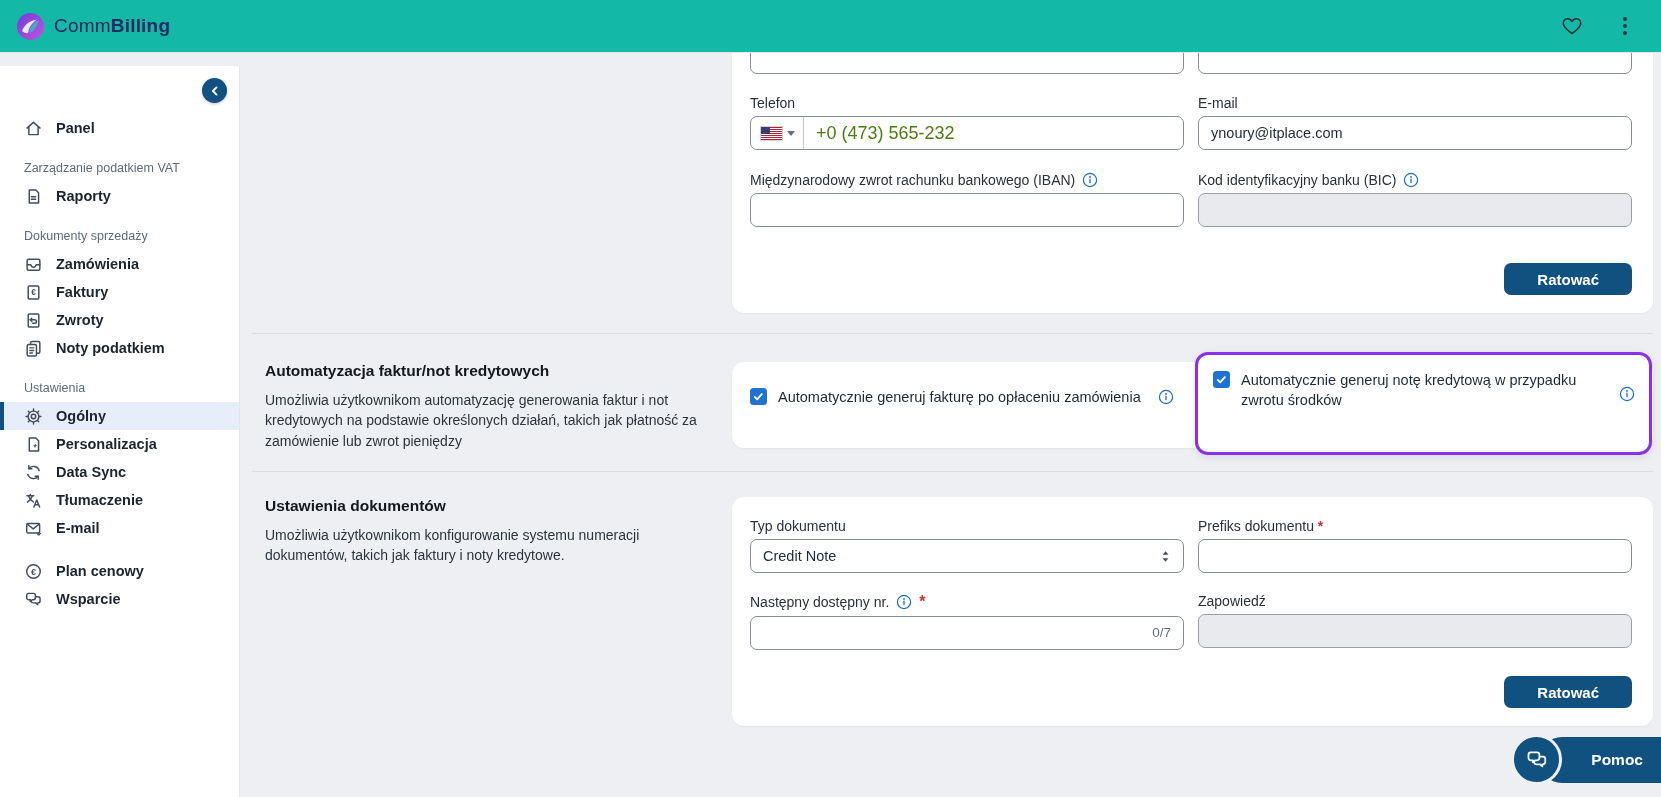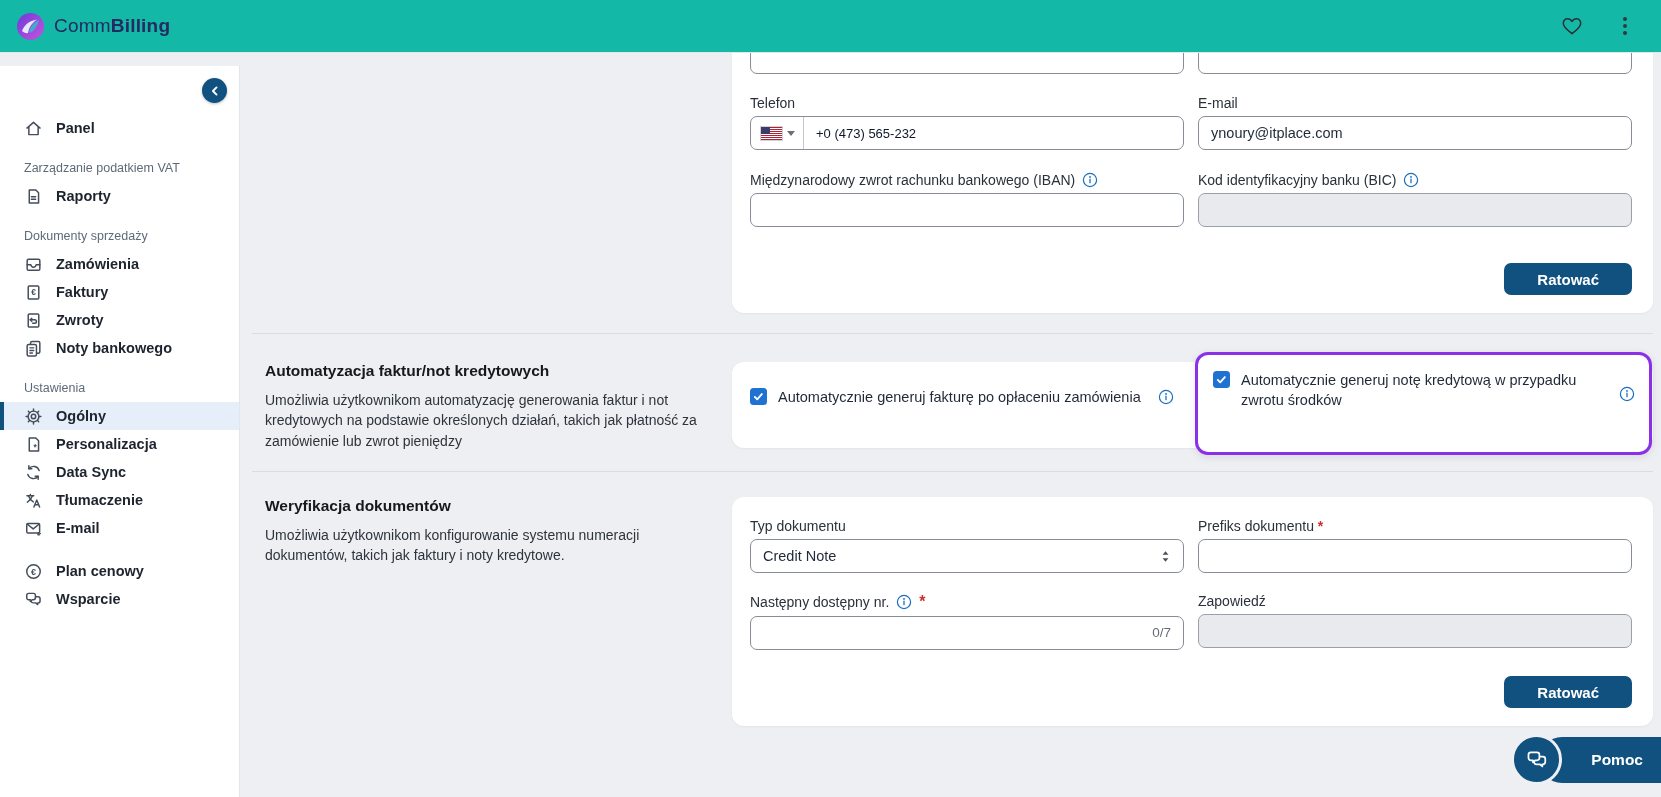--- a/index.html
+++ b/index.html
@@ -69,21 +69,21 @@
     font-family:inherit; font-size:14.5px; color:#1f2937; padding:0 12px; background:#fff; outline:none;
   }
   .tin:disabled, .tin.disabled { background:#e8eaee; border-color:#9aa0a8; }
   .mt { margin-top:21px; }
 
   .phone-wrap { display:flex; align-items:center; height:34px; border:1px solid #878d96; border-radius:7px; background:#fff; }
   .flag-seg { display:flex; align-items:center; gap:5px; padding:0 8px 0 10px; border-right:1px solid #c6cad0; height:100%; cursor:pointer; }
   .usflag { width:21px; height:13px; position:relative; background:repeating-linear-gradient(180deg,#b22234 0 1px,#fff 1px 2px); outline:1px solid #d0d3d8; }
   .usflag::after { content:""; position:absolute; left:0; top:0; width:9px; height:7px; background:#3c3b6e; }
   .flag-caret { width:0; height:0; border-left:4px solid transparent; border-right:4px solid transparent; border-top:5px solid #6a7078; }
-  .phone-wrap input { border:none; outline:none; flex:1; font-family:inherit; font-size:13px; color:#0f172a; padding:0 12px; background:transparent; }
+  .phone-wrap input { border:none; outline:none; flex:1; font-family:inherit; font-size:18px; color:#4d7c0f; padding:0 12px; background:transparent; }
 
   .label-row { display:flex; align-items:center; gap:7px; margin-bottom:5px; }
   .label-row label { margin:0; }
 
   .btn-primary {
     background:#115180; color:#fff; border:none; border-radius:7px; height:32px;
     font-family:inherit; font-size:15px; font-weight:700; padding:0 33px; cursor:pointer;
   }
   .btn-row { display:flex; justify-content:flex-end; margin-top:36px; }
 
@@ -218,21 +218,21 @@
     <span>Zwroty</span>
   </div>
   <div class="side-item">
     <span class="sicon">
         <svg class="oicon" width="19" height="19" viewBox="0 0 18 18">
           <rect x="6.2" y="2.4" width="8.8" height="11" rx="1.4"></rect>
           <rect x="3" y="5.2" width="8.8" height="11" rx="1.4" fill="#fff"></rect>
           <path d="M5.6 8.4 h3.6 M5.6 10.8 h3.6 M5.6 13.2 h2.4"></path>
         </svg>
       </span>
-    <span>Noty bankowego</span>
+    <span>Noty podatkiem</span>
   </div>
 
   <div class="side-section">Ustawienia</div>
 
   <div class="side-item active">
     <span class="sicon">
         <svg class="oicon" width="19" height="19" viewBox="0 0 18 18">
           <circle cx="9" cy="9" r="2.1"></circle>
           <circle cx="9" cy="9" r="5.1"></circle>
           <path d="M9 2 V3.6 M9 14.4 V16 M2 9 H3.6 M14.4 9 H16 M4.1 4.1 L5.2 5.2 M12.8 12.8 L13.9 13.9 M13.9 4.1 L12.8 5.2 M5.2 12.8 L4.1 13.9"></path>
@@ -397,21 +397,21 @@
             <circle cx="8" cy="8" r="6.6" fill="none" stroke="#1a6fc0" stroke-width="1.2"></circle>
             <path d="M8 7.1 v3.6" stroke="#1a6fc0" stroke-width="1.3" stroke-linecap="round"></path>
             <circle cx="8" cy="4.9" r=".95" fill="#1a6fc0"></circle>
           </svg>
       </div>
     </div>
   </div>
 
   <div style="position:absolute; left:0; top:444px; width:100%;">
     <div class="sec-text">
-      <div class="sec-title">Weryfikacja dokumentów</div>
+      <div class="sec-title">Ustawienia dokumentów</div>
       <div class="sec-desc" style="width:420px">Umożliwia użytkownikom konfigurowanie systemu numeracji dokumentów, takich jak faktury i noty kredytowe.</div>
     </div>
     <div class="card card-num">
       <div class="grid2">
         <div class="field">
           <label>Typ dokumentu</label>
           <div class="tselect select-fake">
             <span>Credit Note</span>
             <svg width="11" height="15" viewBox="0 0 12 16">
                 <path d="M6 2.4 L9.2 6.2 H2.8 Z" fill="#4a4f57"></path>

